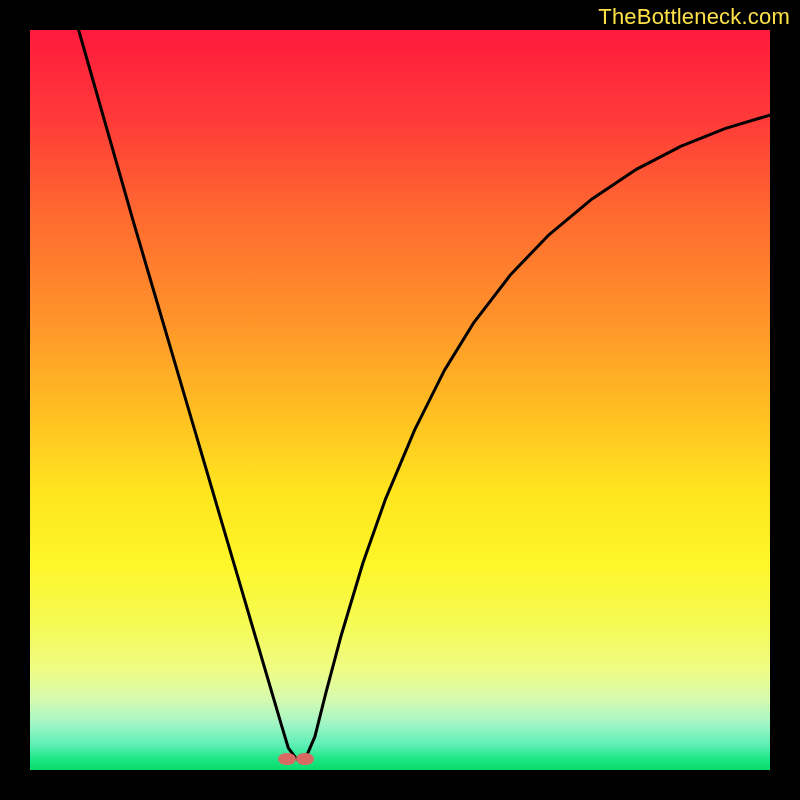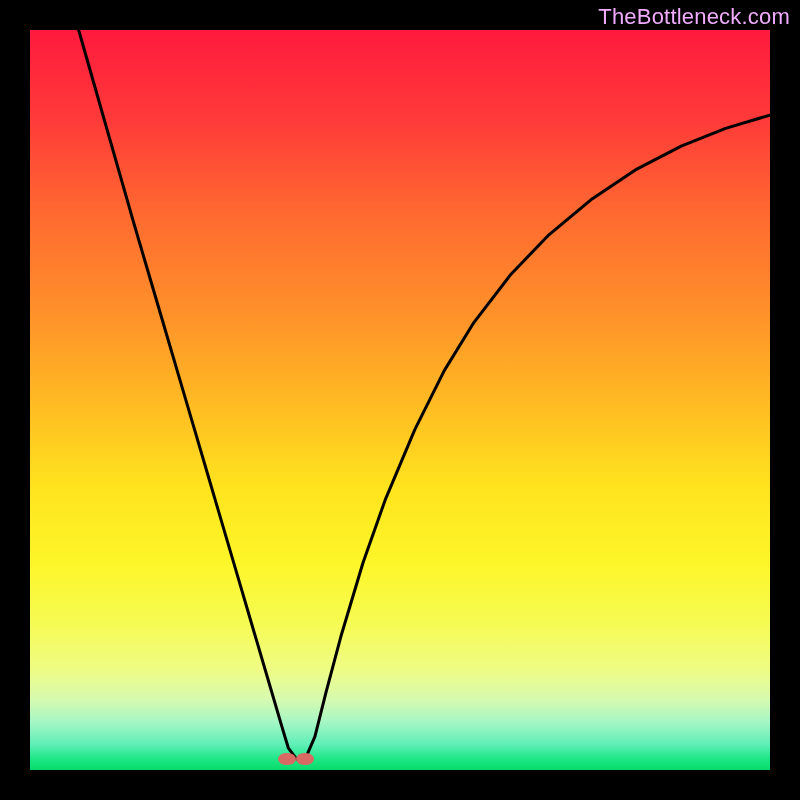--- a/index.html
+++ b/index.html
@@ -25,21 +25,21 @@
     overflow: hidden;
   }
   .gradient {
     position: absolute;
     inset: 0;
   }
   .watermark {
     position: absolute;
     top: 4px;
     right: 10px;
-    color: #f0abfc;
+    color: #fde047;
     font-size: 22px;
     letter-spacing: 0.2px;
     font-weight: 400;
   }
   svg.curve {
     position: absolute;
     inset: 0;
   }
   .marker {
     position: absolute;

